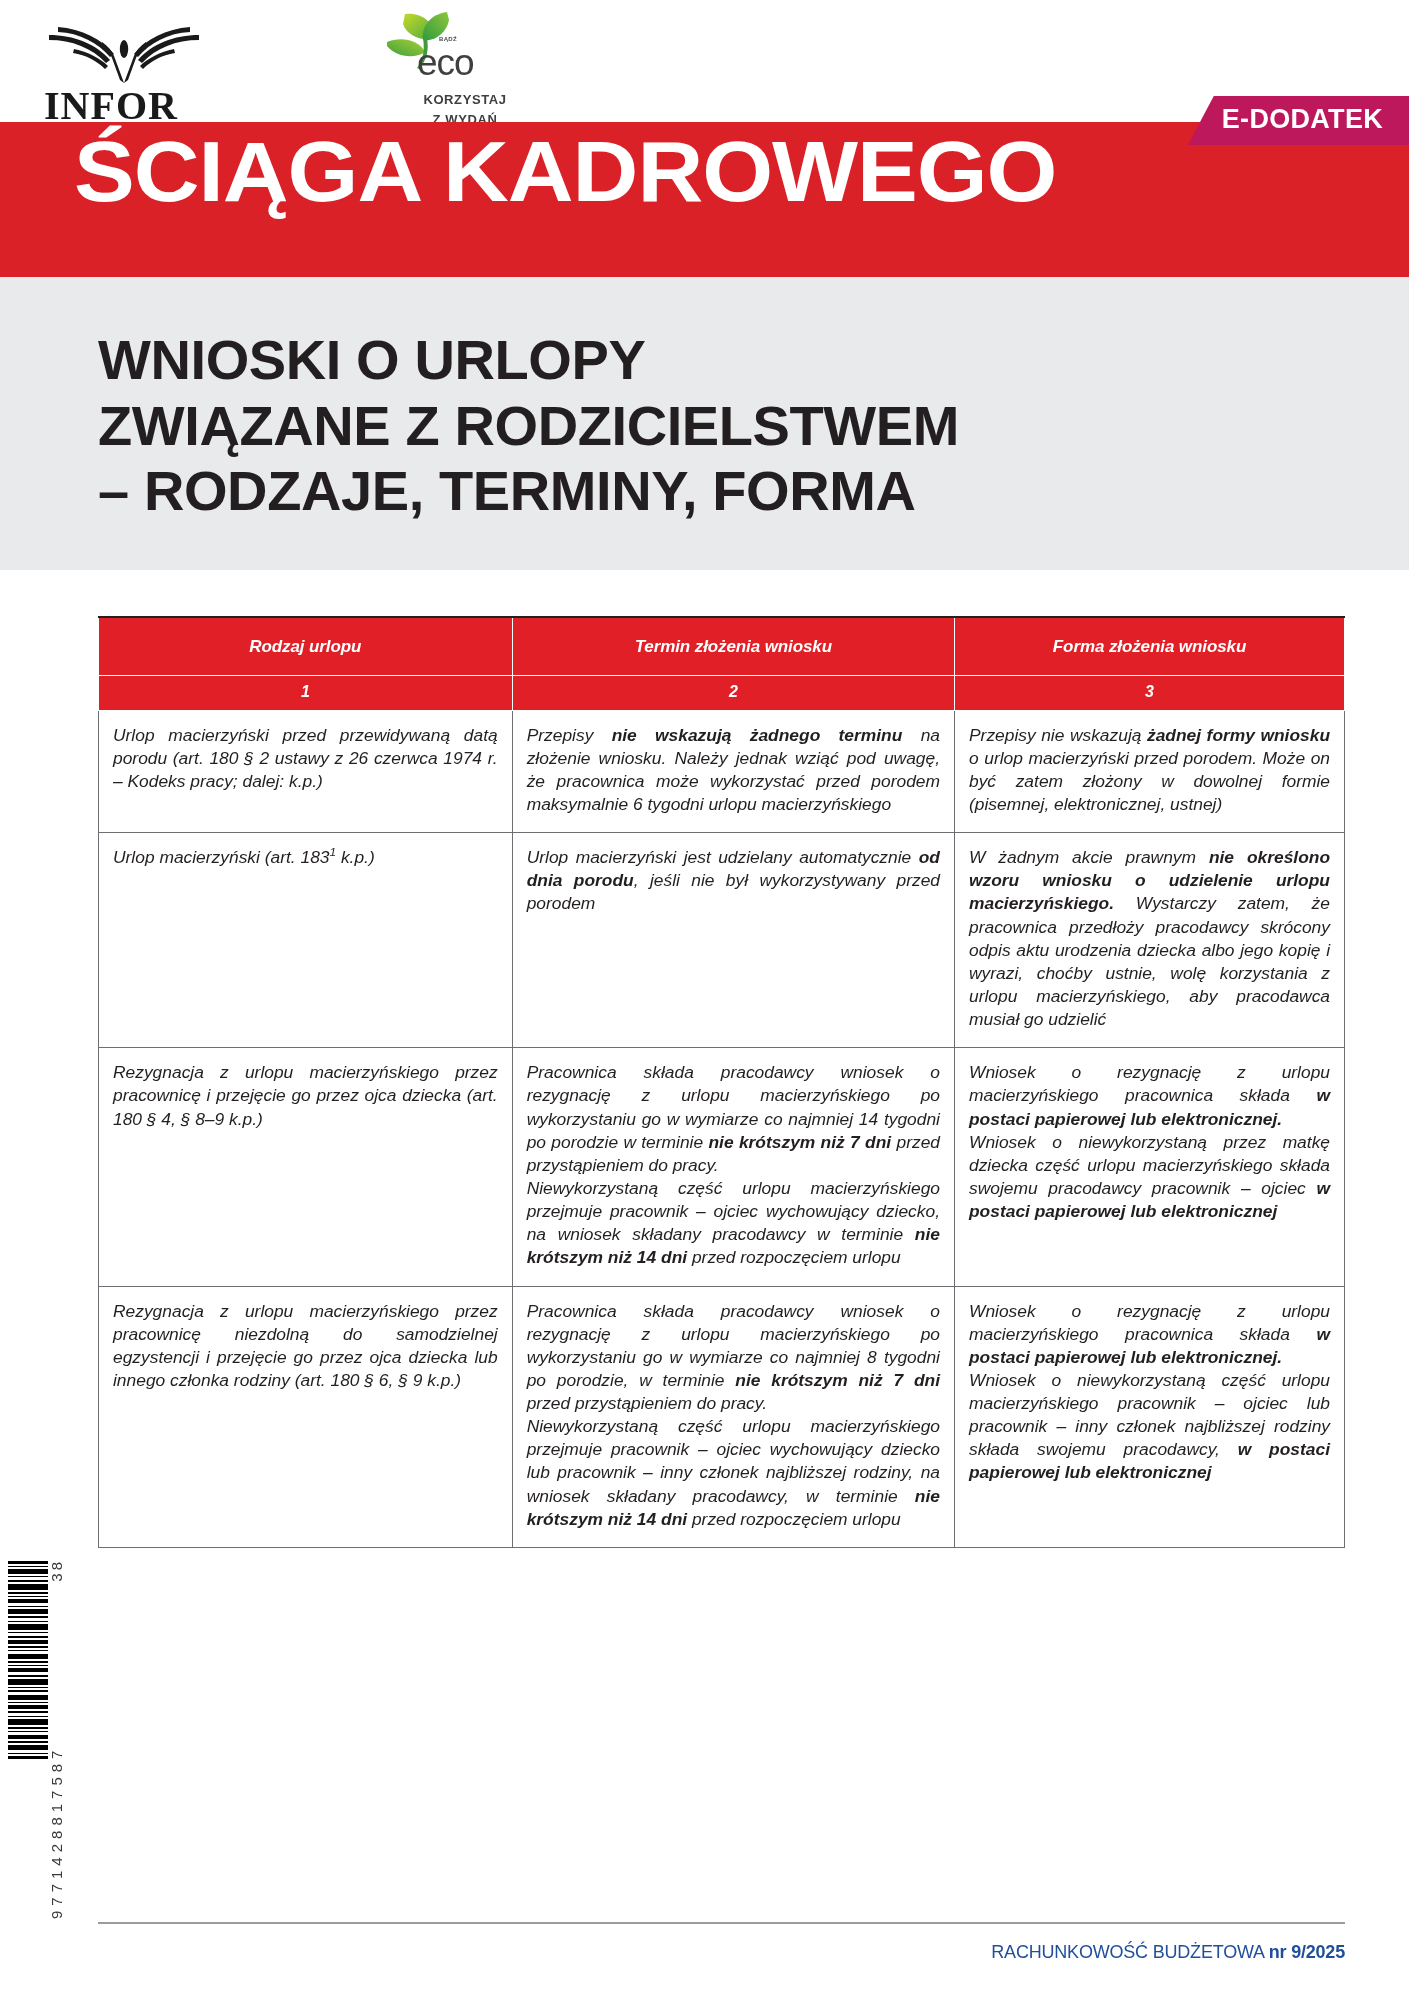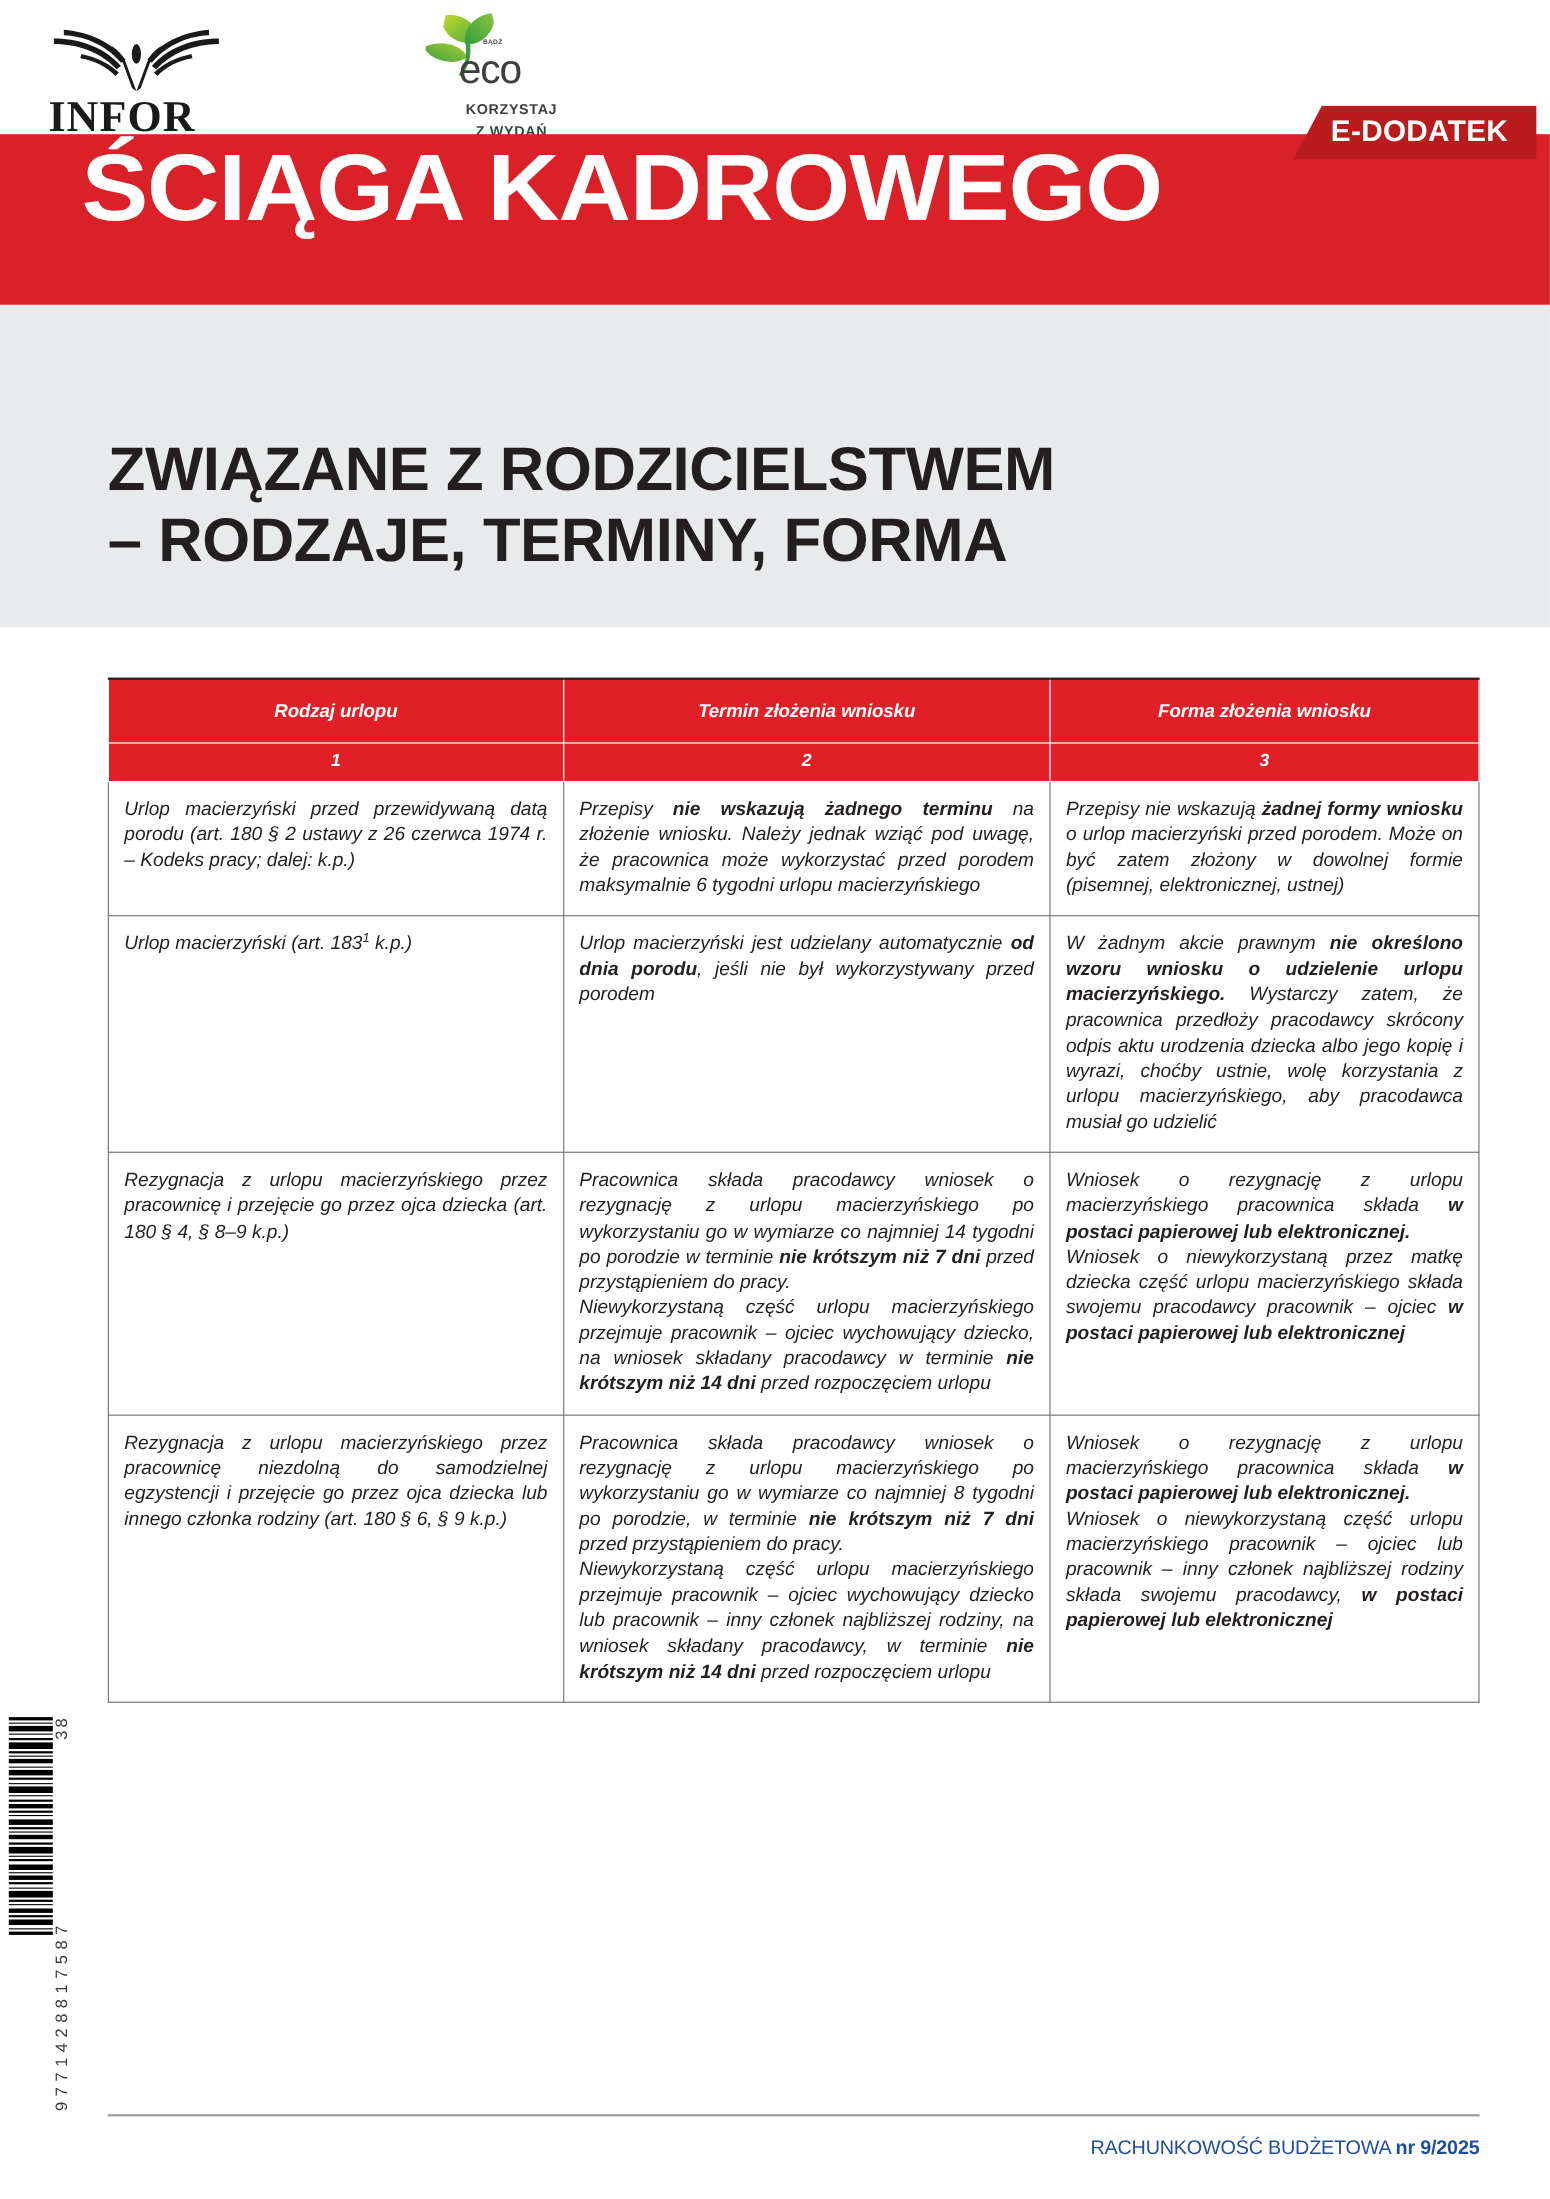--- a/index.html
+++ b/index.html
@@ -107,23 +107,23 @@
     font-weight: bold;
     font-size: 86px;
     line-height: 1;
     color: #ffffff;
     letter-spacing: -1px;
     transform: scaleX(1.06);
     transform-origin: left top;
   }
   .edodatek-tab {
     position: absolute;
-    right: 12px;
+    right: 0;
     top: -26px;
-    background: #b91c1c;
+    background: #be185d;
     color: #ffffff;
     font-weight: bold;
     font-size: 27px;
     letter-spacing: .3px;
     padding: 8px 26px 10px 34px;
     clip-path: polygon(26px 0, 100% 0, 100% 100%, 0 100%);
   }
 
   
   .headline {
@@ -296,21 +296,21 @@
 
 </div>
 
 <div class="banner">
   <div class="edodatek-tab">E-DODATEK</div>
   <div class="banner-title">ŚCIĄGA KADROWEGO</div>
 </div>
 
 <div class="headline">
   <h1>
-    <br>
+    <span>WNIOSKI O URLOPY</span><br>
     <span>ZWIĄZANE Z RODZICIELSTWEM</span><br>
     <span>– RODZAJE, TERMINY, FORMA</span>
   </h1>
 </div>
 
 <div class="table-wrap">
   <table class="main">
     <colgroup>
         <col class="c1">
         <col class="c2">

